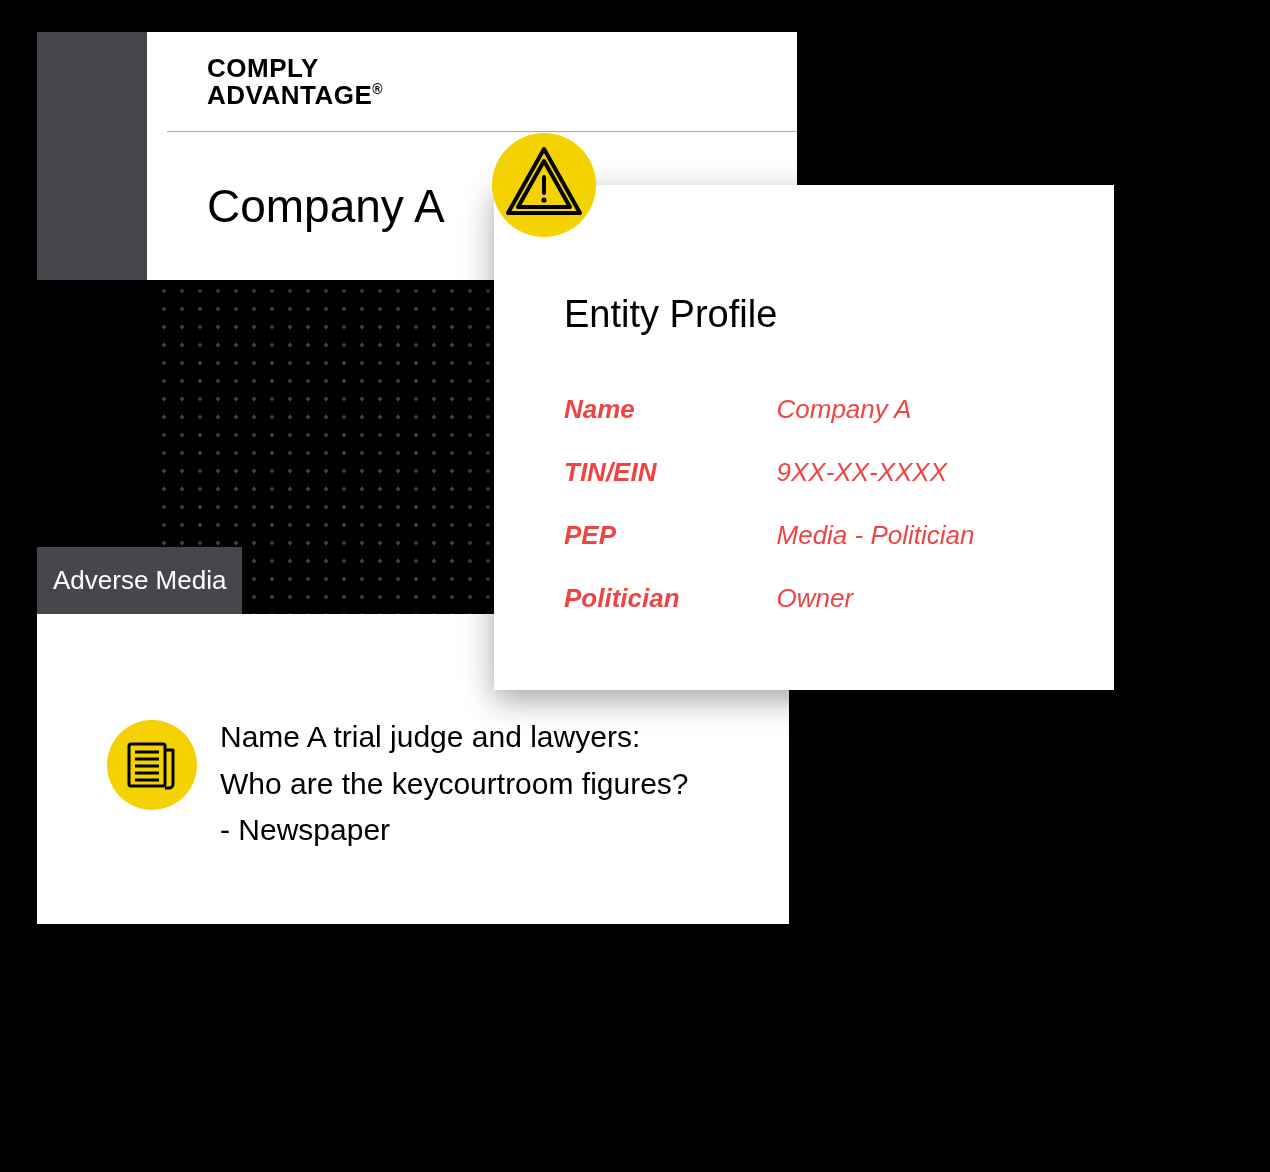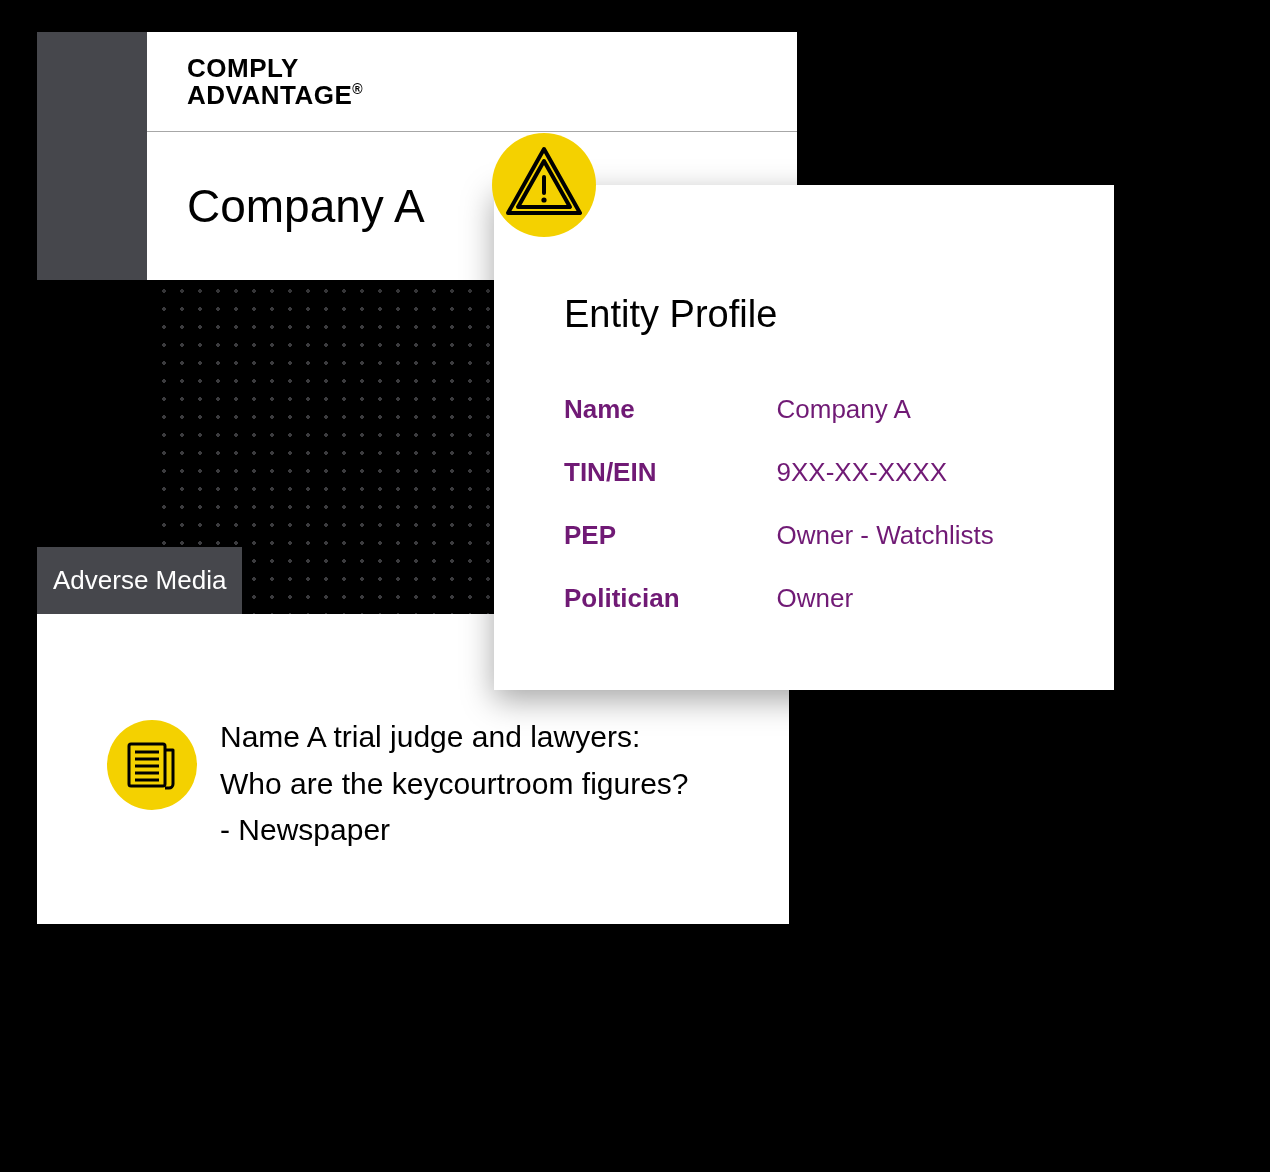--- a/index.html
+++ b/index.html
@@ -29,20 +29,21 @@
     .company-card {
       position: absolute;
       left: 37px;
       top: 32px;
       width: 760px;
       height: 248px;
       background: #fff;
       box-shadow: 0 8px 24px rgba(0,0,0,0.25);
       display: flex;
       z-index: 2;
+      gap: 20px;
     }
     .company-card .spine {
       width: 110px;
       background: #46474c;
       flex: 0 0 110px;
     }
     .company-card .content {
       flex: 1;
       display: flex;
       flex-direction: column;
@@ -122,23 +123,24 @@
       font-weight: 400;
       color: #000;
       margin-bottom: 42px;
     }
     .info-table {
       width: 100%;
       border-collapse: collapse;
     }
     .info-table td {
       font-size: 26px;
-      color: #701a75;
+      color: #ef4444;
       padding: 16px 0;
       vertical-align: top;
+      font-style: italic;
     }
     .info-table td.label {
       font-weight: 700;
       width: 46%;
     }
     .info-table td.value {
       font-weight: 400;
     }
 
     
@@ -236,21 +238,21 @@
         <tr>
       <td class="label">Name</td>
       <td class="value">Company A</td>
     </tr>
     <tr>
       <td class="label">TIN/EIN</td>
       <td class="value">9XX-XX-XXXX</td>
     </tr>
     <tr>
       <td class="label">PEP</td>
-      <td class="value">Owner - Watchlists</td>
+      <td class="value">Media - Politician</td>
     </tr>
     <tr>
       <td class="label">Politician</td>
       <td class="value">Owner</td>
     </tr>
   </tbody>
     </table>
 </div>
 
 <div class="adverse-card">

